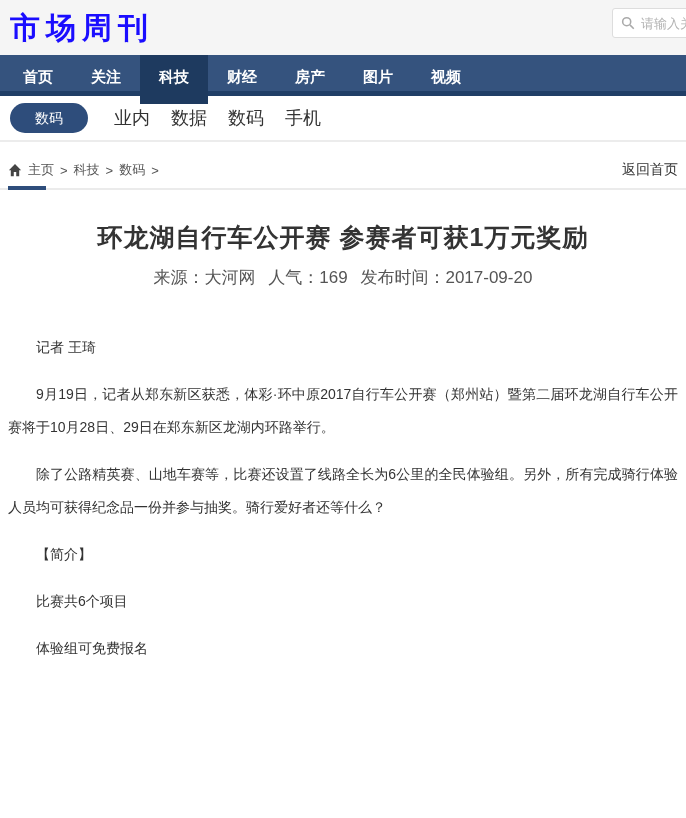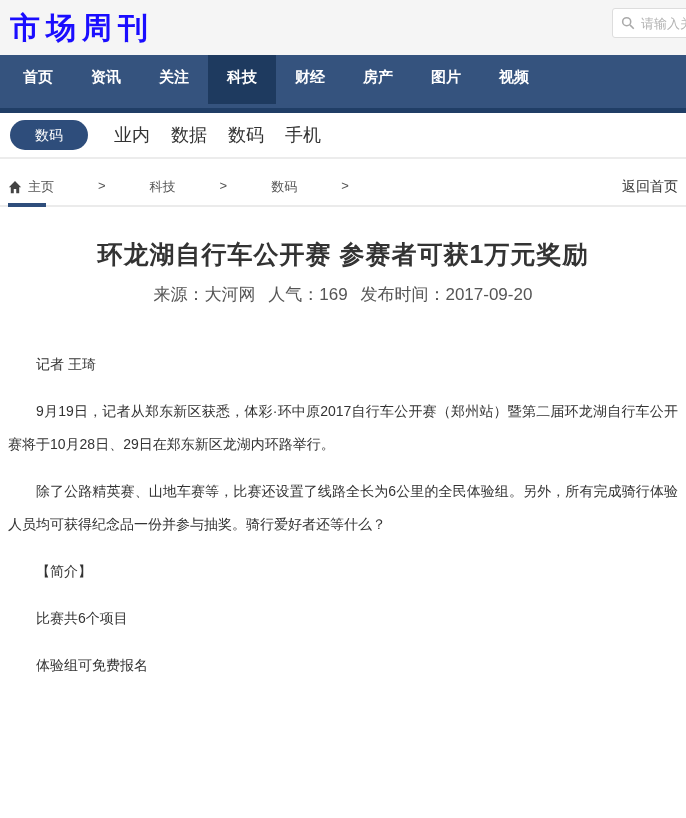--- a/index.html
+++ b/index.html
@@ -24,21 +24,21 @@
   }
   .search-icon { display:flex; flex:0 0 auto; }
   .search-input {
     border:none; outline:none; background:transparent;
     font-size:13px; color:#333; margin-left:6px; width:110px;
     font-family:inherit;
   }
   .search-input::placeholder { color:#b3b3b3; }
 
   
-  .main-nav { position:relative; height:58px; background:#35537e; }
+  .main-nav { position:relative; height:41px; background:#35537e; }
   .nav-strip { position:absolute; left:0; right:0; bottom:0; height:5px; background:#203e66; }
   .nav-items { position:relative; display:flex; align-items:flex-start; padding-left:4px; height:49px; }
   .nav-item {
     width:68px; height:44px; line-height:44px; text-align:center;
     color:#fff; font-size:15px; font-weight:bold; text-decoration:none; cursor:pointer;
   }
   .nav-item.active { height:49px; background:#1e3a5f; position:relative; z-index:1; }
 
   
   .sub-nav {
@@ -51,21 +51,21 @@
     background:#2e4d7b; color:#fff; border-radius:16px; font-size:14px;
   }
   .subnav-item.active + .subnav-item { margin-left:26px; }
 
   
   .breadcrumb-bar {
     display:flex; align-items:center; margin-top:17px; padding:0 8px;
     font-size:13px; color:#555; height:22px;
   }
   .home-icon { display:flex; margin-right:6px; }
-  .crumbs { display:flex; align-items:flex-start;gap:38px; }
+  .crumbs { display:flex; align-items:center; }
   .crumb { color:#555; text-decoration:none; margin-right:6px; cursor:pointer; }
   .crumb[data-name="breadcrumb-separator"] { cursor:default; }
   .back-home { margin-left:auto; color:#333; text-decoration:none; font-size:14px; cursor:pointer; }
   .divider { position:relative; margin-top:7px; border-bottom:2px solid #ebebeb; }
   .divider-accent { position:absolute; left:8px; top:-2px; width:38px; height:4px; background:#2e4d7b; }
 
   
   .article-title {
     margin:30px 18px 0; text-align:center;
     font-size:25px; font-weight:bold; color:#333; letter-spacing:1px;
@@ -99,21 +99,20 @@
         </svg>
       </span>
       <input type="text" class="search-input" data-name="search-input" placeholder="请输入关键词" style="">
     </div>
   </header>
 
   <nav class="main-nav" data-name="main-nav">
     <div class="nav-strip" data-name="main-nav-bottom-strip"></div>
     <div class="nav-items" data-name="main-nav-items">
         <a class="nav-item" data-name="nav-item-home">首页</a>
-        <a class="nav-item" data-name="nav-item-news">资讯</a>
         <a class="nav-item" data-name="nav-item-follow">关注</a>
         <a class="nav-item active" data-name="nav-item-tech">科技</a>
         <a class="nav-item" data-name="nav-item-finance">财经</a>
         <a class="nav-item" data-name="nav-item-property">房产</a>
         <a class="nav-item" data-name="nav-item-photos">图片</a>
         <a class="nav-item" data-name="nav-item-video">视频</a>
       </div>
   </nav>
 
   <div class="sub-nav" data-name="sub-nav">

